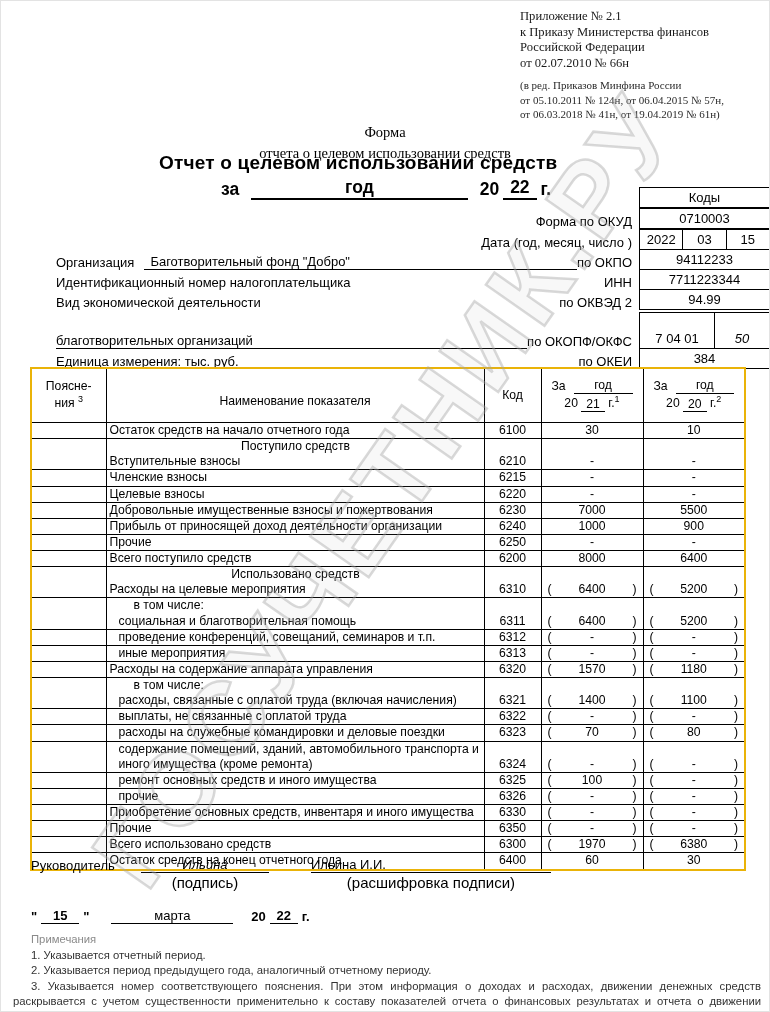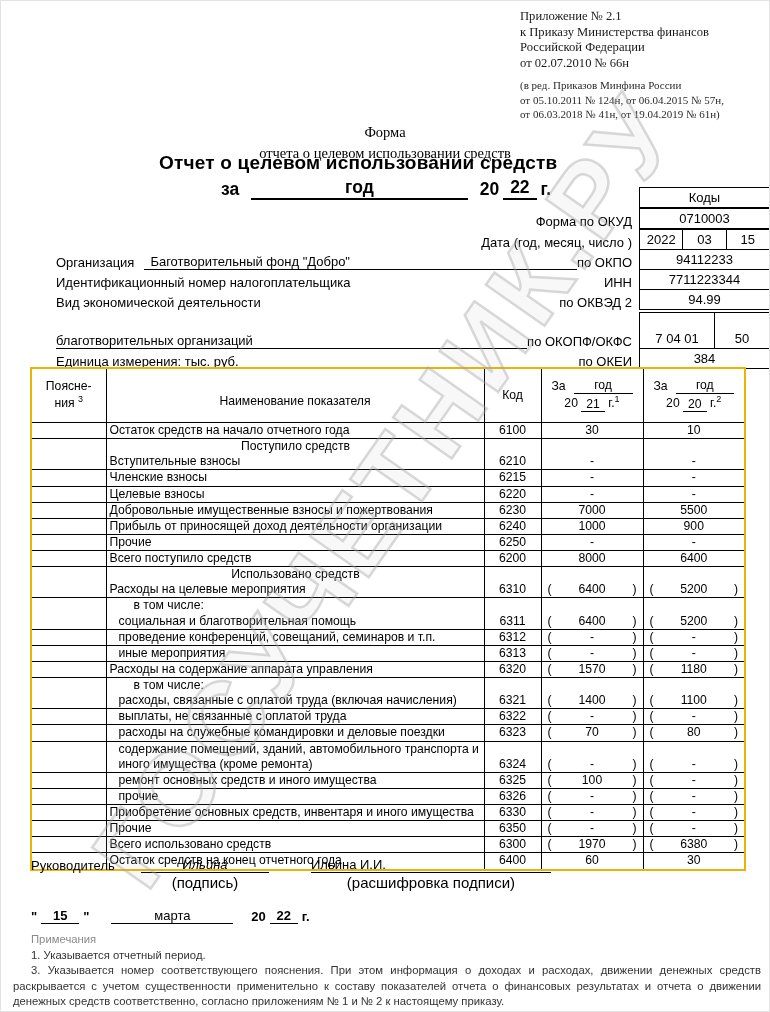--- a/index.html
+++ b/index.html
@@ -39,21 +39,21 @@
   .i-uval{flex:1;border-bottom:1px solid #000;padding-left:6px;white-space:nowrap;}
   .i-uline{border-bottom:1px solid #000;}
   .c-label{white-space:nowrap;text-align:right;padding-right:7px;align-self:flex-end;}
   .boxcol{width:131px;flex:0 0 131px;}
   .cbox{border:1px solid #000;height:19px;margin-top:-1px;display:flex;align-items:center;justify-content:center;}
   .cbox-row{display:flex;margin-top:-1px;}
   .cbox-row .cc{border:1px solid #000;height:19px;display:flex;align-items:center;justify-content:center;}
   .cc1{width:44px;}.cc2{width:44px;margin-left:-1px;}.cc3{width:44px;margin-left:-1px;}
   .cbox-tall{display:flex;margin-top:-1px;}
   .cbox-tall .cc{border:1px solid #000;height:37px;display:flex;align-items:flex-end;justify-content:center;padding-bottom:2px;box-sizing:border-box;}
-  .ct1{width:90px;}.ct2{width:66px;margin-left:-1px;}
+  .ct1{width:90px;}.ct2{width:66px;margin-left:-1px;font-style:italic;}
   .fline2{display:flex;align-items:flex-end;}
 
   
   .report-table{position:absolute;top:366px;left:29px;border-collapse:collapse;table-layout:fixed;
     width:715px;font-size:12.2px;line-height:1.24;}
   .report-table col.w-exp{width:75px;}
   .report-table col.w-name{width:378px;}
   .report-table col.w-code{width:57px;}
   .report-table col.w-v{width:102px;}
   .report-table th,.report-table td{border:1px solid #000;padding:0 2px;vertical-align:bottom;font-weight:normal;}
@@ -732,18 +732,19 @@
       <span class="d-month">марта</span>
       <span class="d-20">20</span>
       <span class="d-year">22</span>
       <span class="d-g">г.</span>
     </div>
   </div>
 
   <div class="notes">
     <div class="notes-title">Примечания</div>
     <div class="note-item">1. Указывается отчетный период.</div>
+    <div class="note-item">2. Указывается период предыдущего года, аналогичный отчетному периоду.</div>
     <div class="note-item">3. Указывается номер соответствующего пояснения. При этом информация о доходах и расходах, движении денежных средств раскрывается с учетом существенности применительно к составу показателей отчета о финансовых результатах и отчета о движении денежных средств соответственно, согласно приложениям № 1 и № 2 к настоящему приказу.</div>
   </div>
 
   <div class="watermark">ГОСУЧЕТНИК.РУ</div>
 
 </div>
 
 </body></html>

